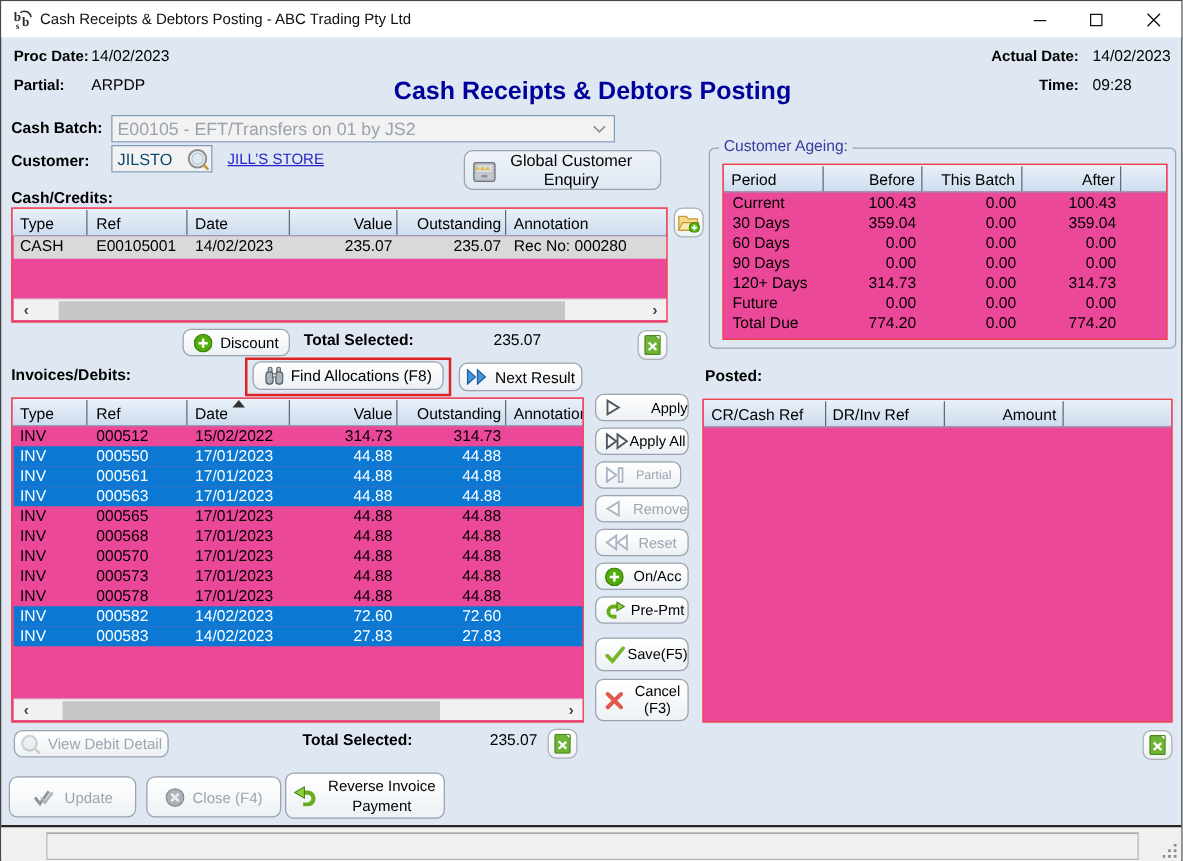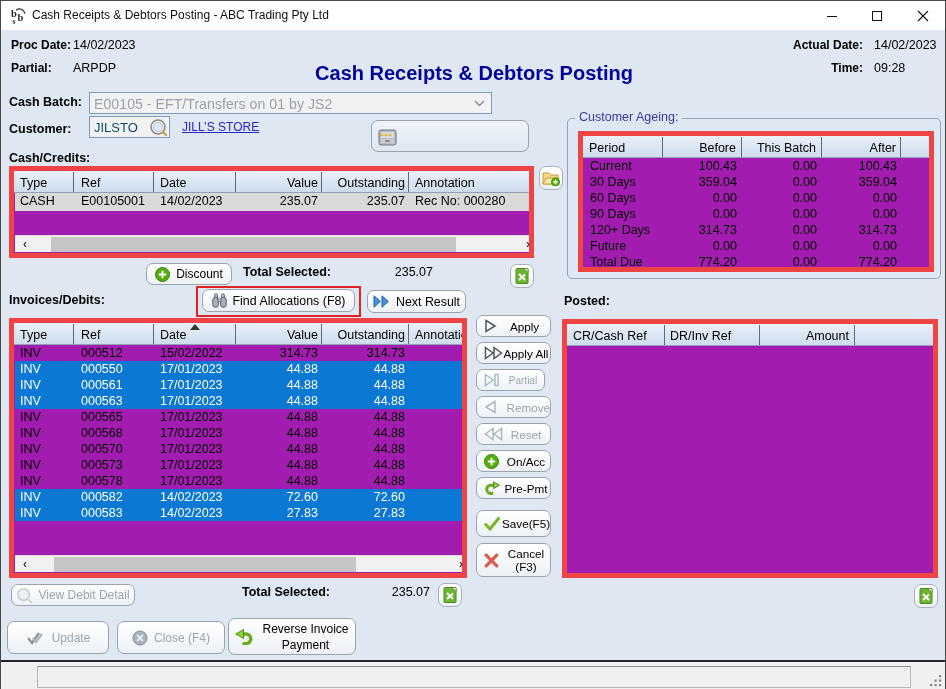--- a/index.html
+++ b/index.html
@@ -4,21 +4,21 @@
 html,body{width:946px;height:689px;overflow:hidden}
 body{font-family:"Liberation Sans",sans-serif;font-size:12.5px;color:#000}
 #win{position:absolute;left:0;top:0;width:946px;height:689px;background:#dee7f2;border:1px solid #464646}
 .ab{position:absolute}
 .t{position:absolute;white-space:nowrap;line-height:16px}
 .b{font-weight:bold}
 .r{text-align:right}
 .navy{color:#00009b}
 .btn{position:absolute;border:1px solid #9ba4ad;border-radius:7px;background:linear-gradient(#ffffff,#edf1f5);display:flex;align-items:center;justify-content:center;white-space:nowrap;font-size:12px}
 .dis{color:#9ba4b0}
-.tbl{position:absolute;background:#a21caf;border:5px solid #ef4444;overflow:hidden}
+.tbl{position:absolute;background:#ec4899;border:1px solid #ef4444;overflow:hidden}
 .thead{position:absolute;left:0;top:0;right:0;height:22px;background:linear-gradient(#eaf1f9,#cddcee);border-bottom:1px solid #8fa1b3}
 .sep{position:absolute;top:1px;width:1px;height:20px;background:#5d6b7a}
 .hc{position:absolute;top:3.5px;line-height:16px;white-space:nowrap}
 .row{position:absolute;left:1px;height:16px;line-height:16px;white-space:nowrap}
 .cell{position:absolute;top:0;line-height:16px}
 .selrow{background:#0b79d3;color:#fff}
 .scrl{position:absolute;height:17px;background:#f1f1f1;border-top:1px solid #dcdcdc}
 .thumb{position:absolute;top:1px;height:15px;background:#c6c6c6}
 .sarr{position:absolute;top:0;width:16px;height:16px;color:#404040;font-size:12px;line-height:16px;text-align:center;font-weight:bold}
 .fs{position:absolute;border:1px solid #95a4b8;border-radius:5px}
@@ -72,20 +72,21 @@
 <div class="t" style="left:181px;top:118px;font-size:12px;color:#2525c8;text-decoration:underline">JILL’S STORE</div>
 
 <div class="btn" style="left:370px;top:119px;width:158px;height:32px;background:linear-gradient(#eef3f9,#dfe8f2)">
   <svg class="ab" style="left:6px;top:7px" width="19" height="18" viewBox="0 0 19 18">
     <rect x="1" y="2" width="17" height="15" rx="2" fill="#b9bdc2" stroke="#6e757c"></rect>
     <rect x="3" y="4" width="13" height="6" fill="#d9dcdf"></rect>
     <path d="M4 5 l2 3 h-4 z M8 5 l2 3 h-4 z M12 5 l2 3 h-4 z" fill="#e7b93c"></path>
     <rect x="3" y="11" width="13" height="4" fill="#c8ccd0"></rect>
     <rect x="7" y="12" width="5" height="2" rx="1" fill="#8a9097"></rect>
   </svg>
+  <div style="text-align:center;font-size:13px;line-height:15px;margin-left:14px">Global Customer<br>Enquiry</div>
 </div>
 
 <div class="t b" style="left:8px;top:149px;font-size:12.5px">Cash/Credits:</div>
 <div class="tbl" style="left:8px;top:165px;width:525px;height:92px">
   <div class="thead">
     <div class="hc" style="left:6px">Type</div>
     <div class="hc" style="left:67px">Ref</div>
     <div class="hc" style="left:146px">Date</div>
     <div class="hc r" style="left:228px;width:76px">Value</div>
     <div class="hc r" style="left:310px;width:81px">Outstanding</div>
@@ -283,21 +284,21 @@
   <div style="text-align:center;line-height:16px">Reverse Invoice<br>Payment</div>
     </div>
 
 <div id="rightbtns">
       <div class="btn" style="left:475px;top:314px;width:75px;height:22px;font-size:11.7px;justify-content:flex-start">
         <span style="position:absolute;left:7px;display:flex">
           <svg width="13" height="14" viewBox="0 0 13 14">
             <path d="M2 1.5 L11 7 L2 12.5 z" fill="#fdfdfd" stroke="#4f575e" stroke-width="1.5"></path>
           </svg>
         </span>
-        <span style="flex:1;text-align:center;padding-left:22px;line-height:13px">Apply</span>
+        <span style="flex:1;text-align:right;padding-left:22px;line-height:13px">Apply</span>
       </div>
       <div class="btn" style="left:475px;top:341px;width:75px;height:22px;font-size:11.7px;justify-content:flex-start">
         <span style="position:absolute;left:7px;display:flex">
           <svg width="19" height="14" viewBox="0 0 19 14">
             <path d="M1.5 1.5 L9 7 L1.5 12.5 z M10 1.5 L17.5 7 L10 12.5 z" fill="#fdfdfd" stroke="#4f575e" stroke-width="1.5"></path>
           </svg>
         </span>
         <span style="flex:1;text-align:center;padding-left:25px;line-height:13px">Apply All</span>
       </div>
       <div class="btn dis" style="left:475px;top:368px;width:69px;height:22px;font-size:10px;justify-content:center">

